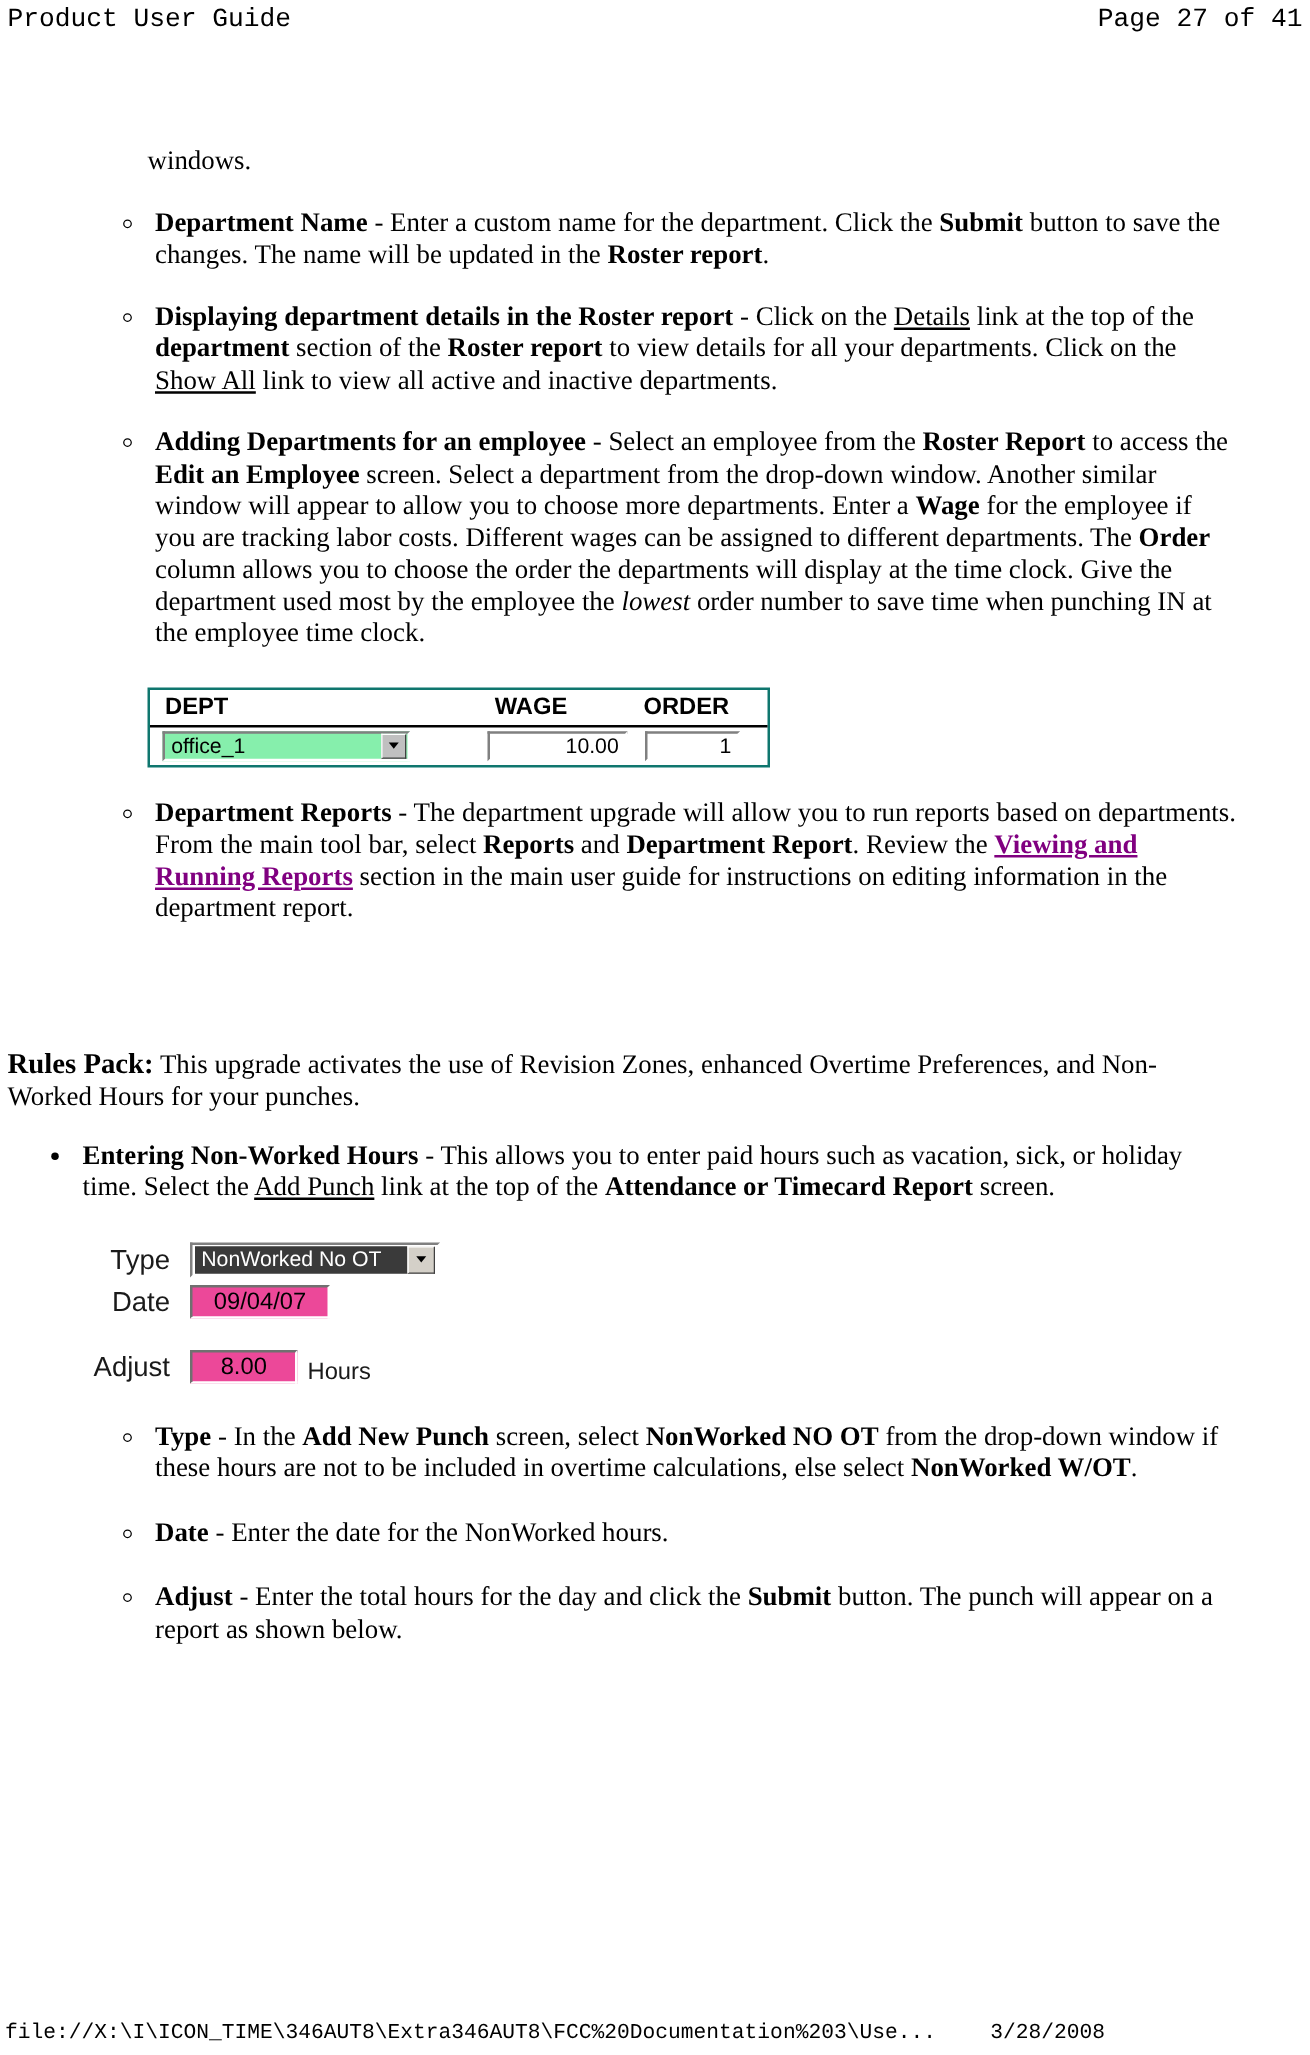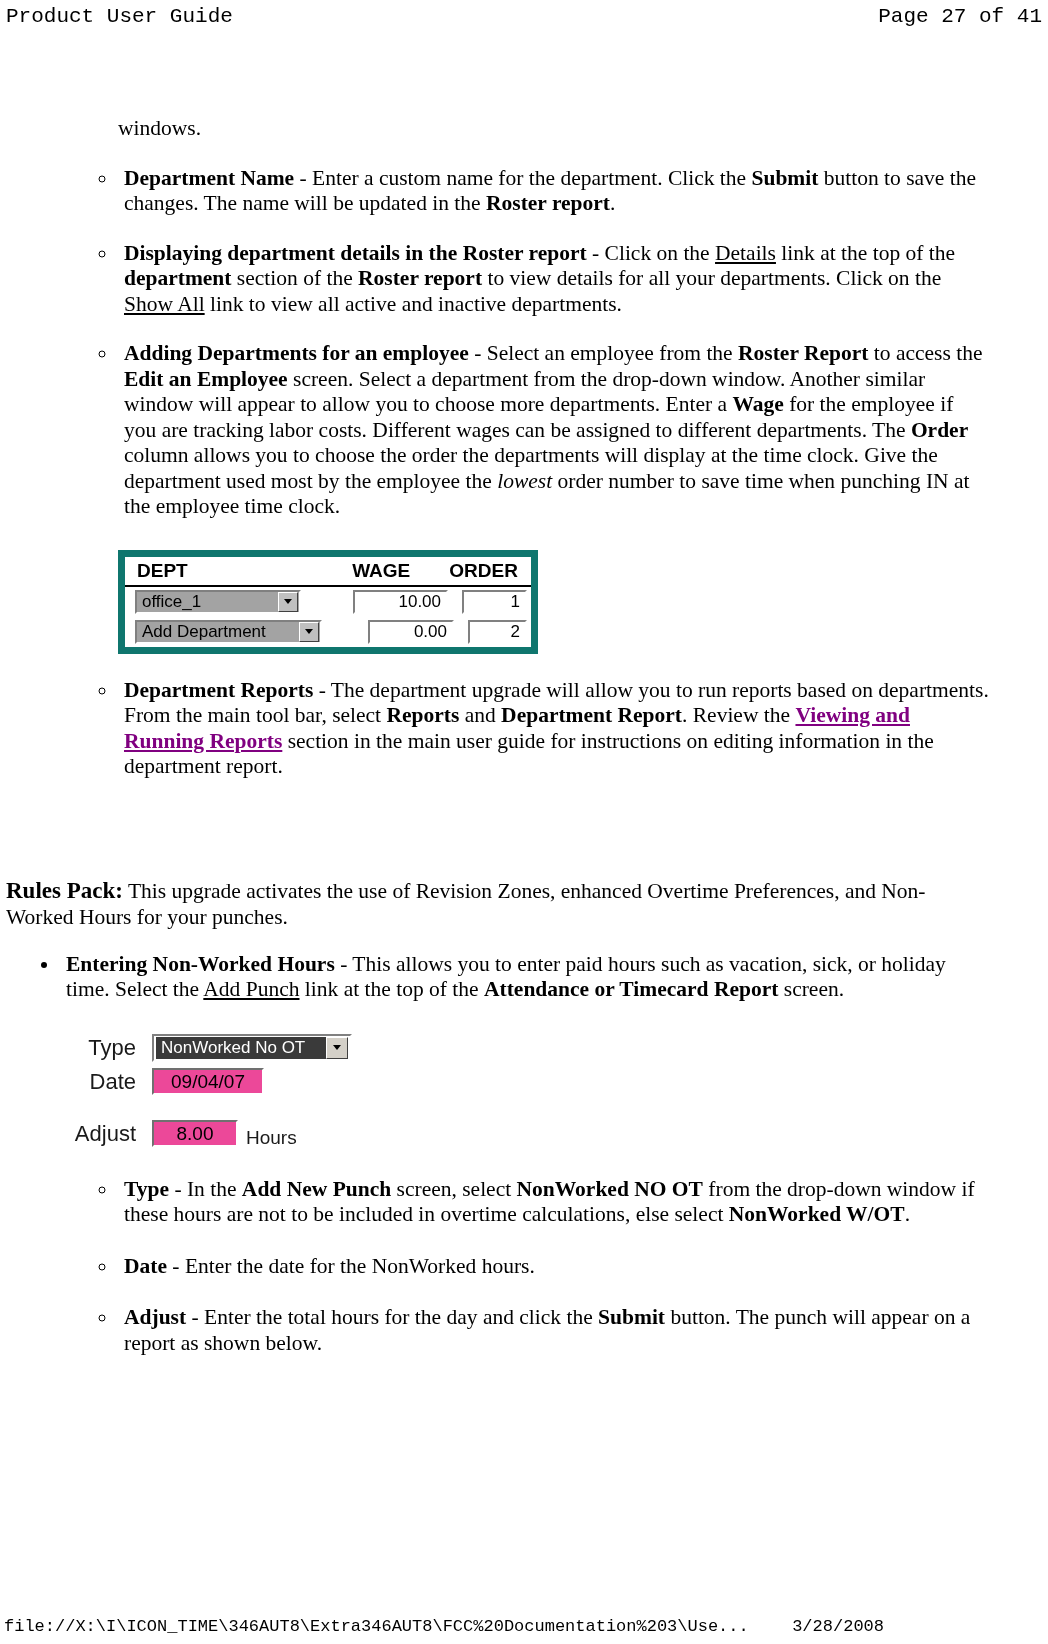--- a/index.html
+++ b/index.html
@@ -121,23 +121,23 @@
     font-weight: bold;
     font-size: 23px;
   }
 
   
   .dept-grid-wrap {
     margin: 30px 0 0 118px;
     width: 498px;
   }
   .dept-grid {
-    border: 7px solid #0f766e;
+    border: 2px solid #0f766e;
     background: #ffffff;
-    width: 420px;
+    width: 498px;
     box-sizing: border-box;
     font-family: "Liberation Sans", "DejaVu Sans", sans-serif;
   }
   .dept-grid-head {
     display: flex;
     align-items: center;
     height: 30px;
     border-bottom: 2px solid #000000;
     padding: 0 4px;
     box-sizing: border-box;
@@ -151,21 +151,21 @@
     align-items: center;
     height: 30px;
     padding: 1px 4px;
     box-sizing: border-box;
   }
   .win-select {
     width: 198px;
     height: 24px;
     border: 2px solid;
     border-color: #808080 #ffffff #ffffff #808080;
-    background: #a3a3a3;
+    background: #86efac;
     display: flex;
     align-items: center;
     justify-content: space-between;
     box-sizing: border-box;
     margin-left: 6px;
     gap: 33px;
   }
   .win-select .sel-text {
     font-size: 17px;
     padding-left: 5px;
@@ -324,31 +324,20 @@
           <span class="sel-text">office_1</span>
           <span class="sel-arrow">
               <span class="tri-down"></span>
             </span>
         </div>
         <span class="spacer-mid"></span>
         <div class="win-input wage">10.00</div>
         <div class="win-input order">1</div>
       </div>
 
-      <div class="dept-grid-row">
-        <div class="win-select">
-          <span class="sel-text">Add Department</span>
-          <span class="sel-arrow">
-              <span class="tri-down"></span>
-            </span>
-        </div>
-        <span class="spacer-mid"></span>
-        <div class="win-input wage">0.00</div>
-        <div class="win-input order">2</div>
-      </div>
 
     </div>
   </div>
 
   <ul class="lvl-circle">
     <li>
       <b>Department Reports</b><span> - </span><span>The department upgrade will allow you to run reports based on departments. From the main tool bar, select </span><b>Reports</b><span> and </span><b>Department Report</b><span>. Review the </span><span class="link-visited">Viewing and Running Reports</span><span> section in the main user guide for instructions on editing information in the department report.</span>
     </li>
   </ul>
 

